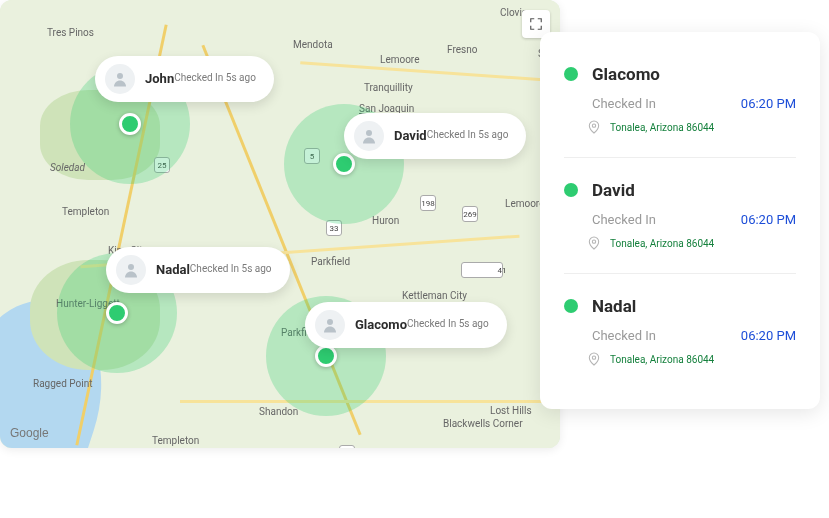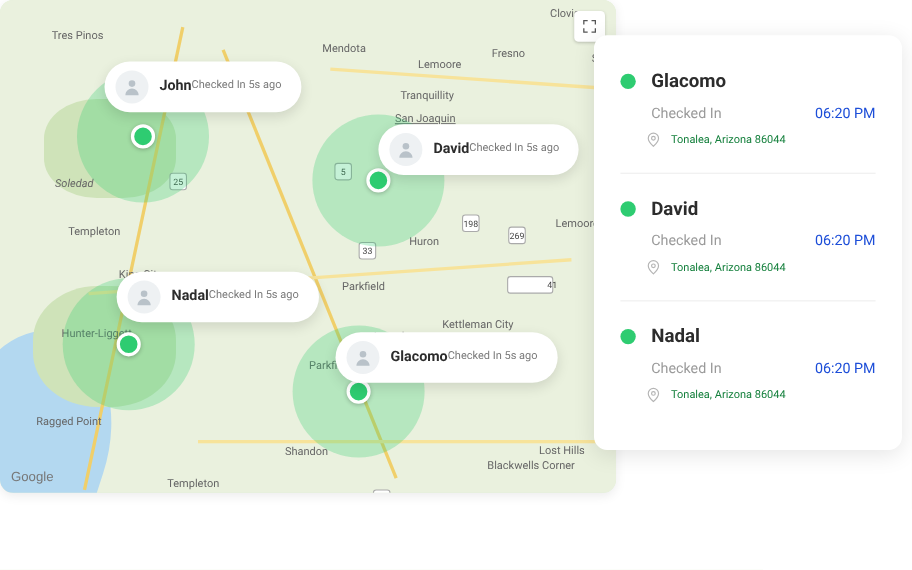--- a/index.html
+++ b/index.html
@@ -188,21 +188,21 @@
         <div class="city" style="left: 543px; top: 174px;">Hanford</div>
         <div class="city" style="left: 33px; top: 378px;">Ragged Point</div>
         <div class="city" style="left: 152px; top: 435px;">Templeton</div>
       </div>
 
     <div id="shields">
         <div class="shield" style="left: 304px; top: 148px;">5</div>
         <div class="shield" style="left: 326px; top: 220px;">33</div>
         <div class="shield" style="left: 420px; top: 195px;">198</div>
         <div class="shield" style="left: 462px; top: 206px;">269</div>
-        <div class="shield" style="left: 461px; top: 251px; padding-left: 40px;">41</div>
+        <div class="shield" style="left: 461px; top: 262px; padding-left: 40px;">41</div>
         <div class="shield" style="left: 130px; top: 258px;">101</div>
         <div class="shield" style="left: 210px; top: 260px;">198</div>
         <div class="shield" style="left: 154px; top: 157px;">25</div>
         <div class="shield" style="left: 339px; top: 405px; margin-top: 40px;">46</div>
       </div>
   </div>
 
   <div class="fs-btn">
     <svg width="14" height="14" viewBox="0 0 24 24" fill="none" stroke="#555" stroke-width="2">
         <path d="M3 9V3h6M21 9V3h-6M3 15v6h6M21 15v6h-6"></path>

